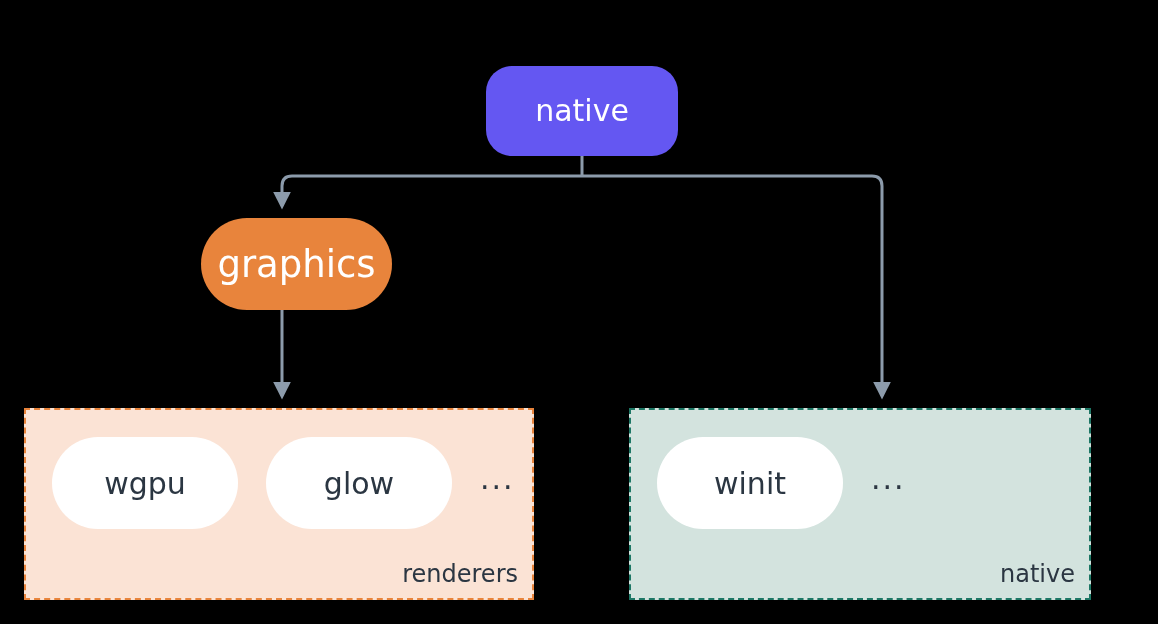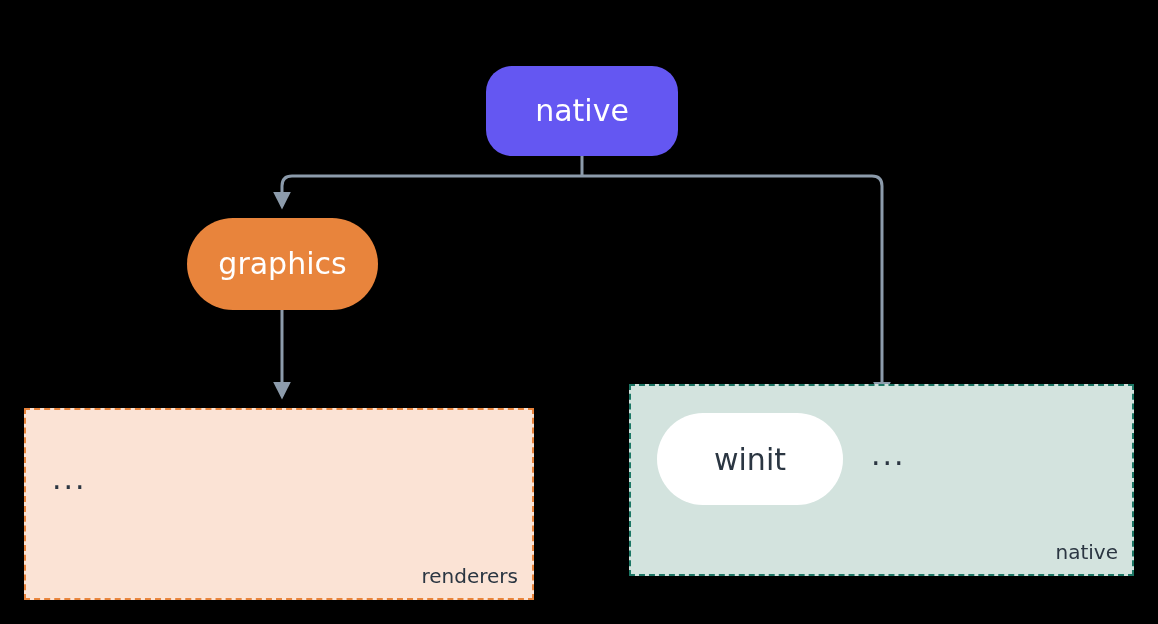--- a/index.html
+++ b/index.html
@@ -48,58 +48,58 @@
     height: 90px;
     background: #6457f2;
     border-radius: 26px;
     color: #ffffff;
     font-size: 30px;
     margin-top: 40px;
   }
 
   
   #node-graphics {
-    left: 187px;
+    left: 201px;
     top: 218px;
     width: 191px;
     height: 92px;
     background: #e8843c;
     border-radius: 46px;
     color: #ffffff;
-    font-size: 30px;
+    font-size: 37px;
   }
 
   
   .group-box {
     position: absolute;
     box-sizing: border-box;
     border-style: dashed;
     border-width: 2px;
   }
   #group-renderers {
     left: 24px;
     top: 408px;
     width: 510px;
     height: 192px;
     background: #fbe3d5;
     border-color: #e8843c;
   }
   #group-shells {
     left: 629px;
-    top: 384px;
-    width: 505px;
+    top: 408px;
+    width: 462px;
     height: 192px;
     background: #d3e3de;
     border-color: #1d7765;
   }
   .group-title {
     position: absolute;
     right: 14px;
     bottom: 10px;
-    font-size: 20px;
+    font-size: 24px;
     color: #2b3642;
     white-space: nowrap;
   }
 
   
   .leaf-row {
     position: absolute;
     left: 0;
     top: 27px;
     width: 100%;
@@ -155,20 +155,26 @@
   <div class="node" id="node-native">
     <span class="node-label">native</span>
   </div>
 
   <div class="node" id="node-graphics">
     <span class="node-label">graphics</span>
   </div>
 
   <div class="group-box" id="group-renderers">
     <div class="leaf-row">
+      <div class="leaf-pill">
+        <span>wgpu</span>
+      </div>
+      <div class="leaf-pill">
+        <span>glow</span>
+      </div>
       <span class="leaf-ellipsis">...</span>
     </div>
     <span class="group-title">renderers</span>
   </div>
 
   <div class="group-box" id="group-shells">
     <div class="leaf-row">
       <div class="leaf-pill">
         <span>winit</span>
       </div>

